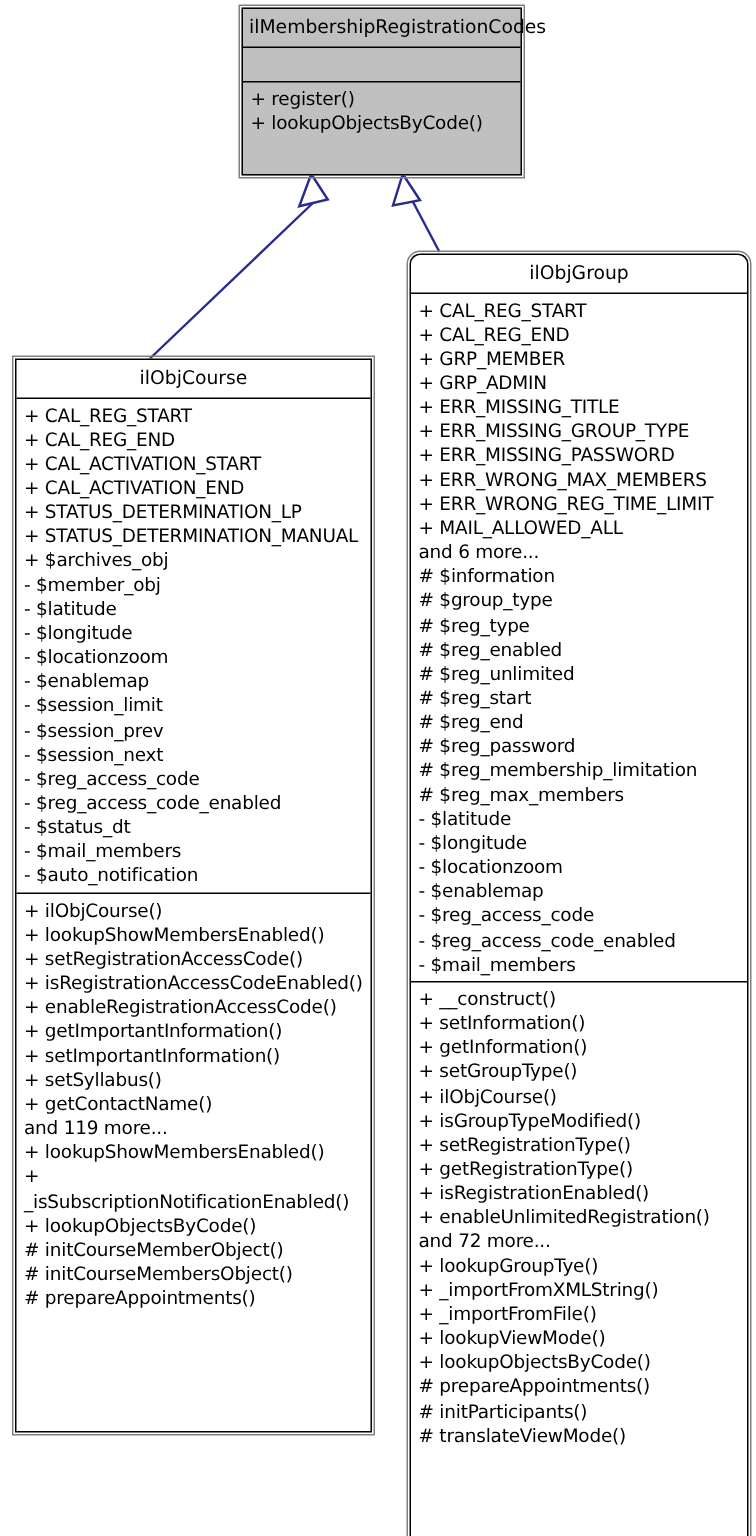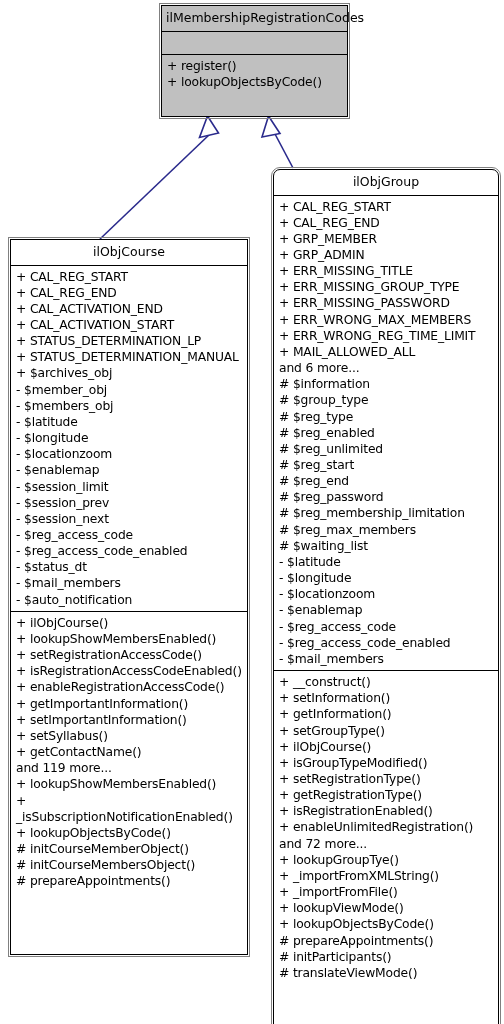--- a/index.html
+++ b/index.html
@@ -93,27 +93,26 @@
         <div class="member">+ register()</div>
         <div class="member">+ lookupObjectsByCode()</div>
       </div>
   </div>
 
   <div class="uml-box" id="box-course" style="left:10px; top:239px; width:238px; height:716px;">
     <div class="box-title">ilObjCourse</div>
     <div class="compartment attrs">
         <div class="member">+ CAL_REG_START</div>
         <div class="member">+ CAL_REG_END</div>
+        <div class="member">+ CAL_ACTIVATION_START</div>
         <div class="member">+ CAL_ACTIVATION_END</div>
-        <div class="member">+ CAL_ACTIVATION_START</div>
         <div class="member">+ STATUS_DETERMINATION_LP</div>
         <div class="member">+ STATUS_DETERMINATION_MANUAL</div>
         <div class="member">+ $archives_obj</div>
         <div class="member">- $member_obj</div>
-        <div class="member">- $members_obj</div>
         <div class="member">- $latitude</div>
         <div class="member">- $longitude</div>
         <div class="member">- $locationzoom</div>
         <div class="member">- $enablemap</div>
         <div class="member">- $session_limit</div>
         <div class="member">- $session_prev</div>
         <div class="member">- $session_next</div>
         <div class="member">- $reg_access_code</div>
         <div class="member">- $reg_access_code_enabled</div>
         <div class="member">- $status_dt</div>
@@ -157,21 +156,20 @@
         <div class="member"># $information</div>
         <div class="member"># $group_type</div>
         <div class="member"># $reg_type</div>
         <div class="member"># $reg_enabled</div>
         <div class="member"># $reg_unlimited</div>
         <div class="member"># $reg_start</div>
         <div class="member"># $reg_end</div>
         <div class="member"># $reg_password</div>
         <div class="member"># $reg_membership_limitation</div>
         <div class="member"># $reg_max_members</div>
-        <div class="member"># $waiting_list</div>
         <div class="member">- $latitude</div>
         <div class="member">- $longitude</div>
         <div class="member">- $locationzoom</div>
         <div class="member">- $enablemap</div>
         <div class="member">- $reg_access_code</div>
         <div class="member">- $reg_access_code_enabled</div>
         <div class="member">- $mail_members</div>
       </div>
     <div class="compartment methods">
         <div class="member">+ __construct()</div>

